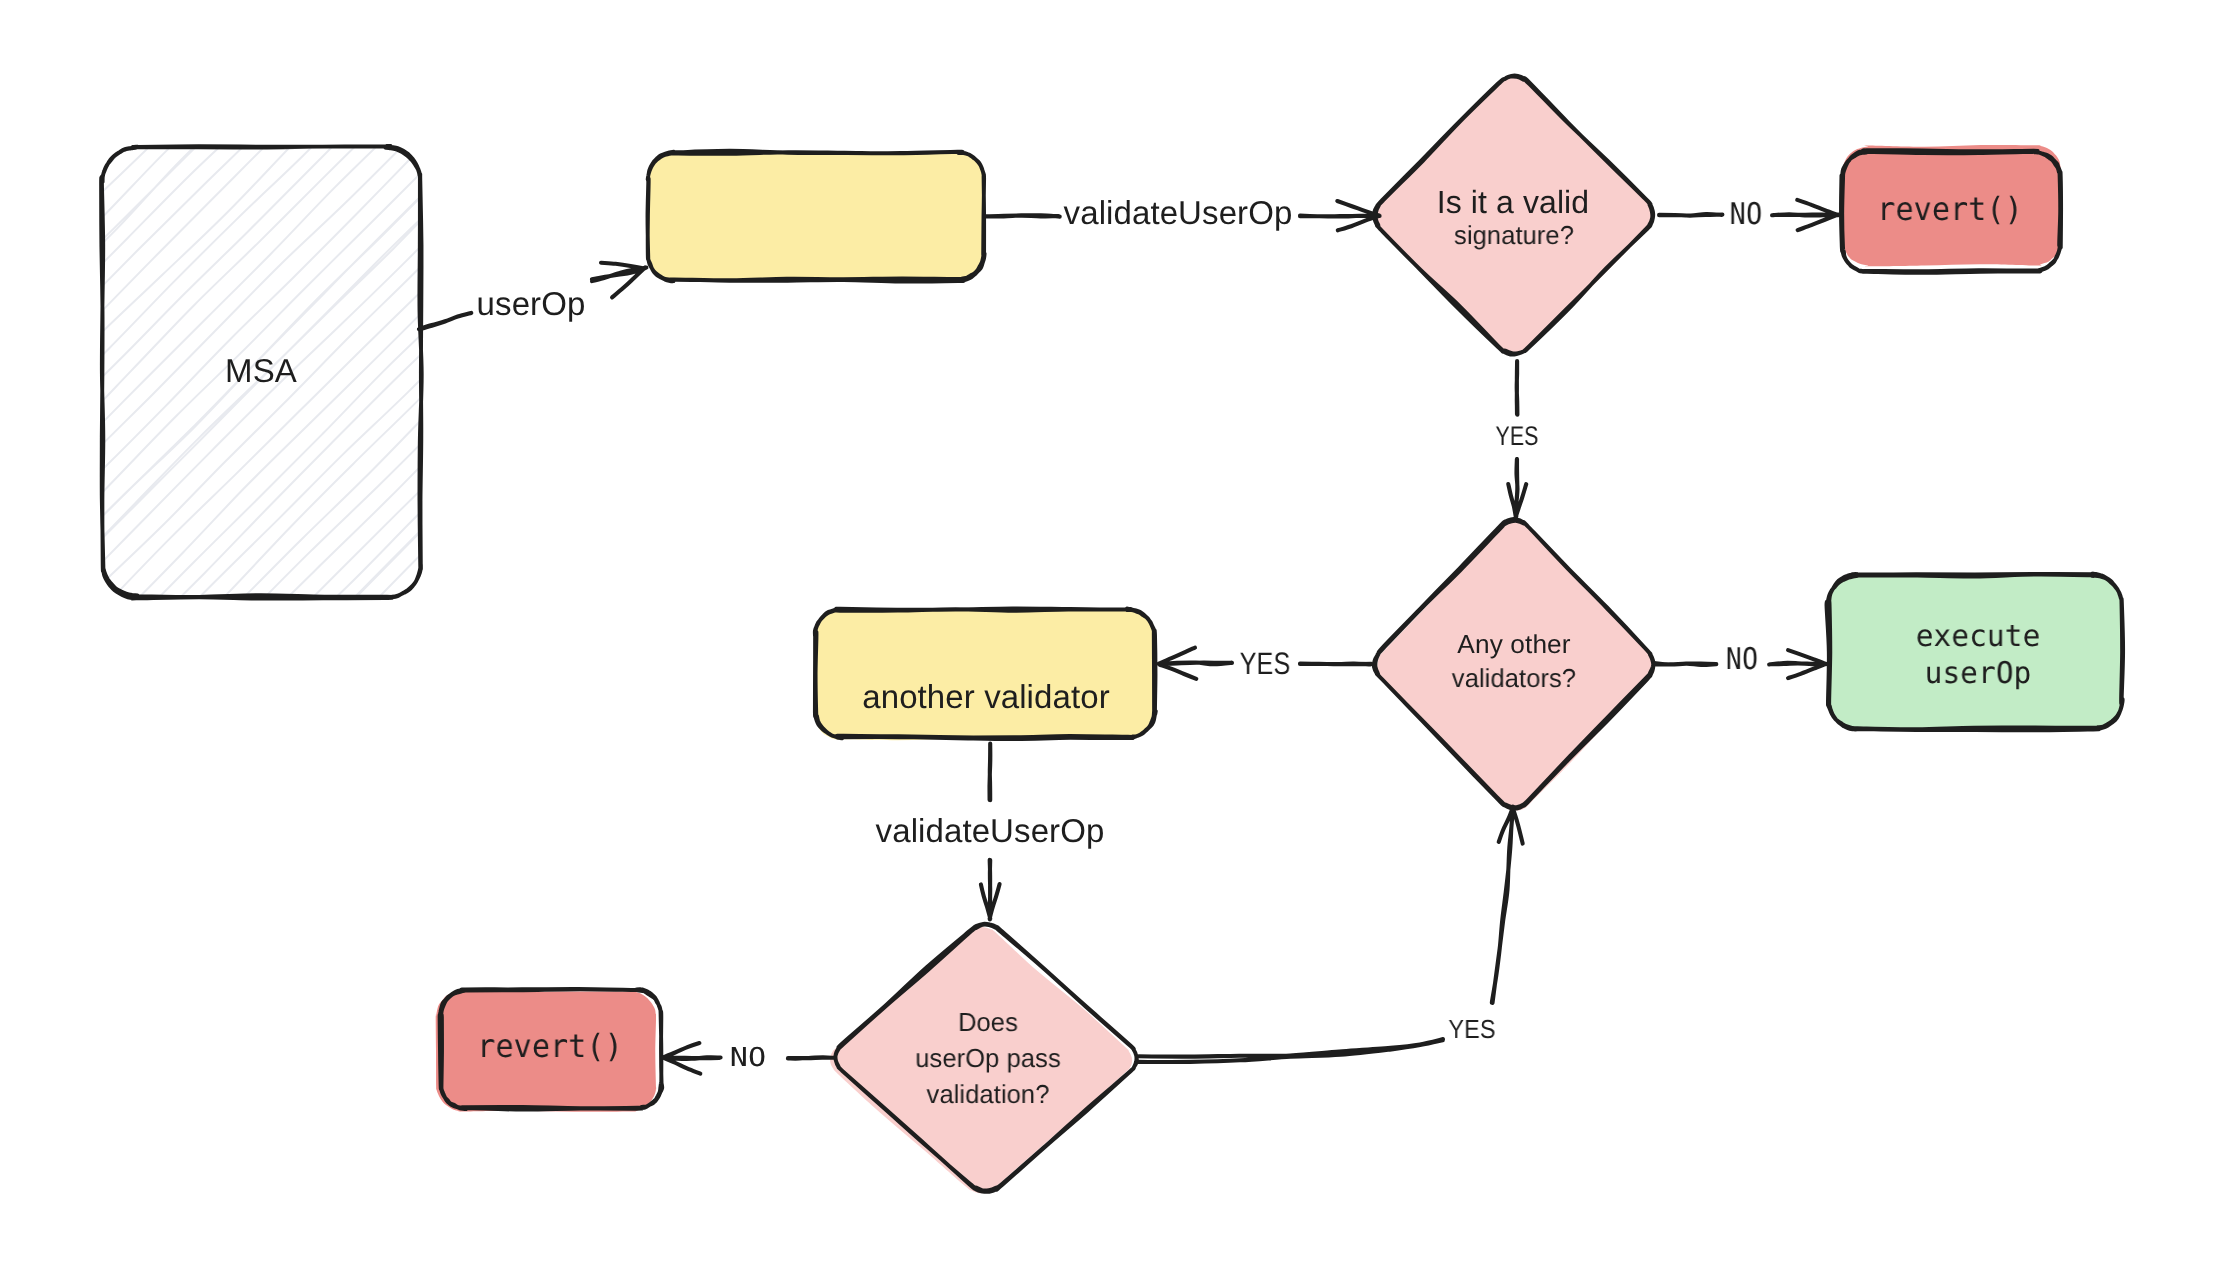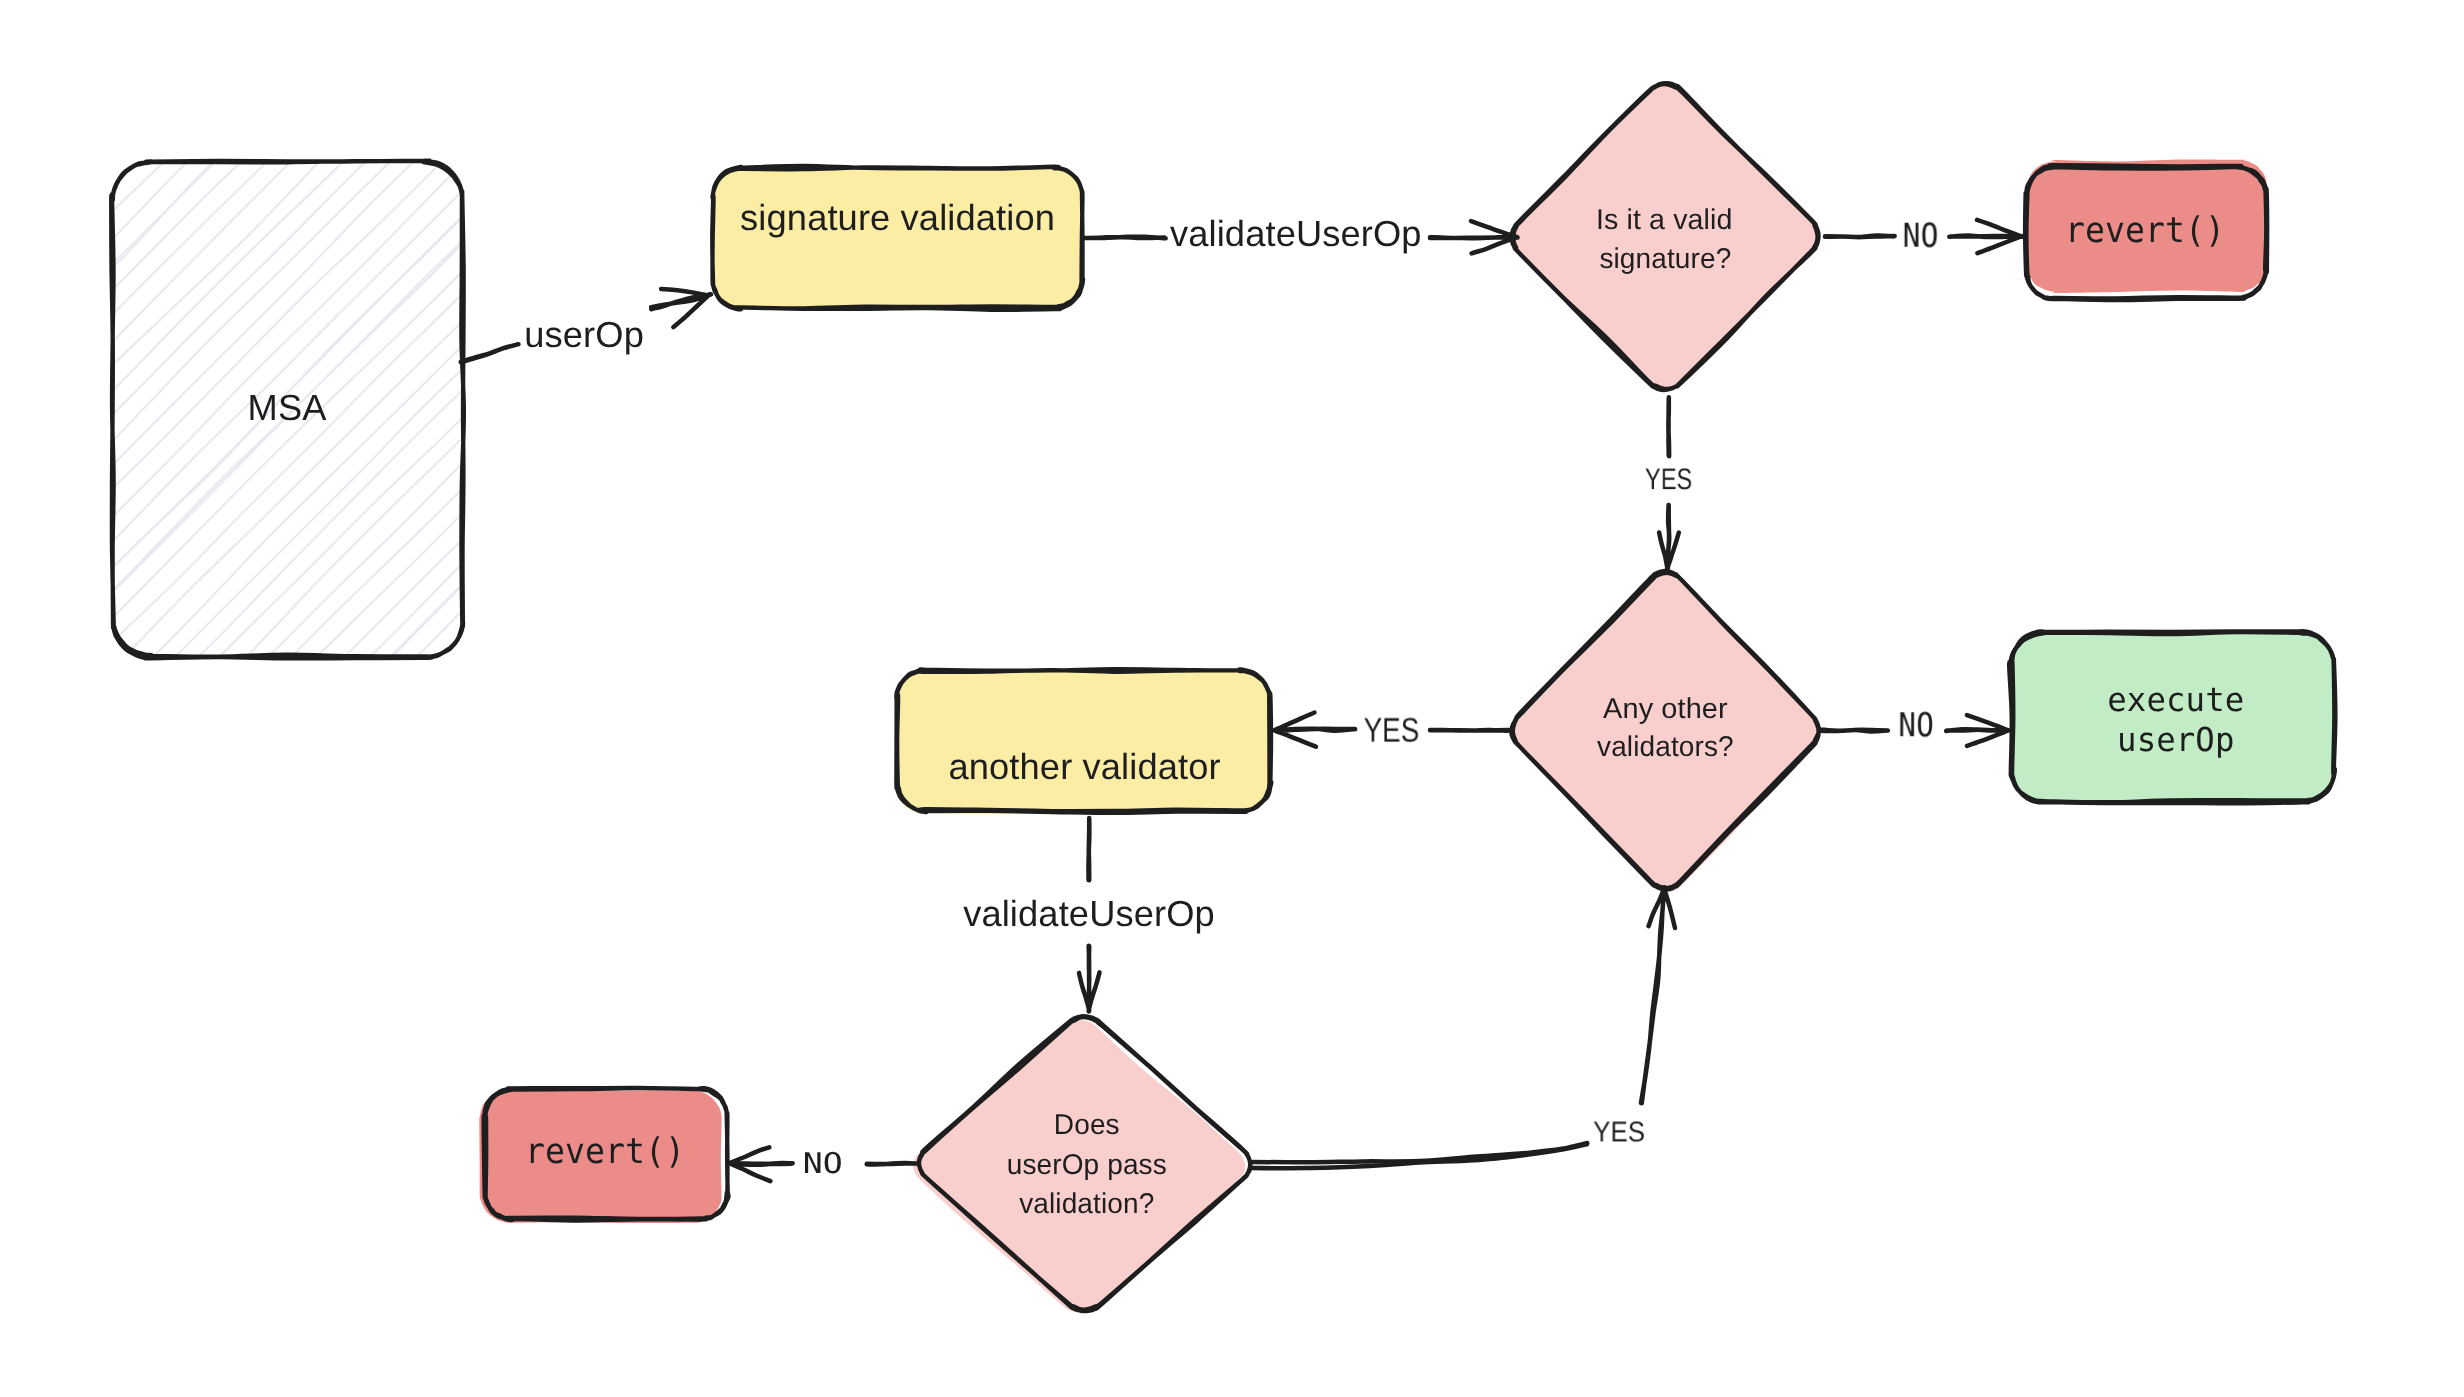--- a/index.html
+++ b/index.html
@@ -81,22 +81,21 @@
   <path class="arrow" d="M1654.7 663.1 C1657.3 663.3 1665.3 664.4 1670.6 664.5 C1675.9 664.6 1681.7 663.6 1686.8 663.7 C1691.8 663.8 1696.2 664.8 1701.1 664.9 C1706.0 665.0 1713.5 664.3 1716.0 664.2 M1655.3 664.4 C1657.8 664.4 1665.1 664.6 1670.2 664.4 C1675.3 664.3 1681.0 663.7 1686.1 663.6 C1691.2 663.4 1695.7 663.5 1700.8 663.6 C1705.8 663.7 1713.7 664.0 1716.3 664.1" stroke="#1e1e1e"></path>
   <path class="arrow" d="M1769.2 664.5 C1771.6 664.3 1778.7 663.2 1783.5 663.0 C1788.2 662.7 1792.9 663.0 1797.8 663.2 C1802.6 663.3 1808.0 663.7 1812.7 663.9 C1817.3 664.1 1823.7 664.1 1825.9 664.1 M1769.8 664.2 C1772.2 664.2 1779.3 664.1 1784.0 664.0 C1788.6 663.9 1793.2 663.5 1797.9 663.5 C1802.6 663.6 1807.4 664.0 1812.1 664.1 C1816.8 664.2 1823.9 664.1 1826.2 664.1 M1788.1 678.1 C1790.2 677.4 1796.3 675.4 1800.6 673.8 C1804.9 672.3 1809.6 670.4 1813.7 668.7 C1817.9 667.1 1823.7 664.7 1825.7 663.9 M1788.1 650.1 C1790.2 650.8 1796.8 653.1 1801.0 654.6 C1805.2 656.1 1809.2 657.6 1813.3 659.1 C1817.4 660.7 1823.6 663.1 1825.6 664.0" stroke="#1e1e1e"></path>
   <path class="arrow" d="M990.2 743.6 C990.2 746.0 990.4 753.5 990.3 758.2 C990.3 762.9 990.1 767.3 989.9 772.0 C989.8 776.6 989.6 781.5 989.5 786.1 C989.5 790.8 989.6 797.6 989.6 799.9 M990.2 743.9 C990.2 746.2 990.2 753.2 990.1 757.9 C990.1 762.6 989.8 767.4 989.8 772.1 C989.8 776.8 990.1 781.3 990.1 786.0 C990.2 790.7 990.2 797.8 990.2 800.2" stroke="#1e1e1e"></path>
   <path class="arrow" d="M989.7 859.7 C989.7 862.2 990.1 870.0 990.1 874.8 C990.2 879.6 990.1 883.8 990.1 888.6 C990.1 893.5 990.1 898.7 990.1 903.9 C990.1 909.0 989.9 916.9 989.9 919.5 M990.2 860.1 C990.2 862.5 989.9 869.6 989.9 874.4 C989.9 879.2 990.1 884.1 990.2 889.0 C990.2 893.9 990.0 898.9 990.0 903.9 C989.9 908.9 990.0 916.5 990.0 919.0 M980.9 884.4 C981.3 886.3 982.7 892.3 983.7 896.1 C984.7 899.8 986.0 903.2 987.1 907.0 C988.2 910.7 989.7 916.6 990.3 918.6 M999.6 884.0 C999.1 885.9 997.6 891.6 996.4 895.5 C995.3 899.4 993.8 903.4 992.7 907.2 C991.5 911.1 990.1 916.8 989.6 918.8" stroke="#1e1e1e"></path>
   <path class="arrow" d="M833.5 1057.8 C831.7 1057.7 826.8 1057.3 823.0 1057.3 C819.2 1057.3 814.9 1057.5 811.0 1057.7 C807.1 1057.9 803.5 1058.4 799.7 1058.5 C795.8 1058.7 789.9 1058.5 787.9 1058.5 M834.1 1057.7 C832.1 1057.8 826.0 1057.8 822.2 1057.8 C818.3 1057.9 814.7 1058.0 810.9 1058.1 C807.1 1058.1 803.1 1058.1 799.3 1058.1 C795.5 1058.1 789.9 1058.0 788.0 1058.0" stroke="#1e1e1e"></path>
   <path class="arrow" d="M720.6 1057.5 C718.3 1057.5 711.7 1057.1 706.9 1057.4 C702.0 1057.6 696.5 1058.6 691.5 1058.8 C686.6 1059.0 682.0 1058.9 677.2 1058.6 C672.5 1058.4 665.4 1057.5 663.0 1057.3 M719.4 1058.0 C717.2 1058.0 710.7 1058.1 706.2 1058.1 C701.6 1058.1 696.7 1058.1 692.0 1058.0 C687.2 1057.9 682.5 1057.8 677.7 1057.7 C673.0 1057.7 665.6 1057.8 663.2 1057.8 M699.4 1043.0 C697.4 1043.6 691.5 1045.5 687.4 1047.1 C683.4 1048.7 679.3 1050.8 675.2 1052.5 C671.0 1054.3 664.7 1056.7 662.7 1057.5 M700.3 1073.7 C698.1 1072.8 691.1 1070.2 687.0 1068.4 C682.9 1066.7 679.6 1064.8 675.6 1063.0 C671.6 1061.2 665.2 1058.4 663.1 1057.5" stroke="#1e1e1e"></path>
   <path class="arrow" d="M1137.9 1061.9 C1146.6 1061.9 1173.2 1062.1 1190.2 1061.9 C1207.2 1061.6 1223.2 1061.2 1239.9 1060.3 C1256.6 1059.5 1273.6 1057.8 1290.3 1056.8 C1307.1 1055.9 1323.9 1056.0 1340.5 1054.8 C1357.0 1053.6 1376.5 1051.2 1389.7 1049.6 C1403.0 1047.9 1411.3 1046.6 1420.1 1045.0 C1429.0 1043.4 1439.0 1041.0 1442.7 1040.2 M1138.7 1056.3 C1147.1 1056.4 1172.7 1056.7 1189.5 1056.6 C1206.3 1056.5 1222.5 1056.0 1239.3 1055.8 C1256.1 1055.6 1273.5 1056.2 1290.1 1055.5 C1306.8 1054.8 1322.5 1052.9 1339.3 1051.6 C1356.0 1050.4 1377.1 1049.1 1390.6 1047.9 C1404.0 1046.6 1411.3 1045.8 1420.0 1044.4 C1428.7 1042.9 1439.1 1040.0 1443.0 1039.1" stroke="#1e1e1e"></path>
   <path class="arrow" d="M1492.5 1003.0 C1493.1 998.2 1495.0 983.6 1496.2 974.5 C1497.4 965.4 1498.5 957.3 1499.7 948.3 C1500.8 939.4 1501.9 930.3 1503.1 921.0 C1504.4 911.7 1506.4 901.0 1507.2 892.6 C1508.1 884.2 1508.0 878.0 1508.3 870.6 C1508.7 863.3 1508.8 855.7 1509.3 848.5 C1509.8 841.2 1510.8 834.3 1511.4 827.3 C1512.0 820.3 1512.6 809.9 1512.9 806.5 M1491.8 1002.7 C1492.5 998.3 1494.8 985.3 1496.2 976.1 C1497.5 967.0 1498.8 957.1 1499.8 947.7 C1500.8 938.3 1501.3 928.9 1502.3 919.7 C1503.3 910.5 1504.7 900.7 1505.7 892.4 C1506.7 884.1 1507.5 877.5 1508.3 870.0 C1509.0 862.6 1509.8 854.9 1510.3 847.7 C1510.9 840.6 1510.9 833.9 1511.4 827.2 C1511.9 820.4 1512.8 810.6 1513.1 807.3 M1522.7 843.6 C1522.1 841.4 1520.6 834.8 1519.6 830.9 C1518.6 826.9 1517.7 823.8 1516.6 819.9 C1515.4 815.9 1513.3 809.4 1512.6 807.3 M1498.7 841.9 C1499.5 839.9 1501.3 834.1 1503.0 830.2 C1504.6 826.3 1506.9 822.4 1508.5 818.6 C1510.2 814.8 1512.1 809.4 1512.8 807.5" stroke="#1e1e1e"></path>
 </svg>
 <div class="lbl sans" style="left:-39px;top:354px;width:600px;font-size:33px">MSA</div>
-<div class="lbl sans" style="left:516px;top:181px;width:600px;font-size:33px">signature validation</div>
-<div class="lbl sans" style="left:1213px;top:186px;width:600px;font-size:26px">Is it a valid</div>
+<div class="lbl sans" style="left:1213px;top:186px;width:600px;font-size:32px">Is it a valid</div>
 <div class="lbl sans" style="left:1214px;top:222px;width:600px;font-size:26px;transform:scaleX(0.98)">signature?</div>
 <div class="lbl mono" style="left:1650px;top:193px;width:600px;font-size:32px;transform:scaleX(0.94)">revert()</div>
 <div class="lbl sans" style="left:231px;top:287px;width:600px;font-size:33px">userOp</div>
 <div class="lbl sans" style="left:878px;top:196px;width:600px;font-size:33px">validateUserOp</div>
 <div class="lbl mono" style="left:1446px;top:200px;width:600px;font-size:30px;transform:scaleX(0.9)">NO</div>
 <div class="lbl sans" style="left:1217px;top:423px;width:600px;font-size:27px;transform:scaleX(0.79)">YES</div>
 <div class="lbl sans" style="left:1214px;top:631px;width:600px;font-size:26px;transform:scaleX(1.01)">Any other</div>
 <div class="lbl sans" style="left:1214px;top:665px;width:600px;font-size:26px;transform:scaleX(0.98)">validators?</div>
 <div class="lbl sans" style="left:686px;top:680px;width:600px;font-size:33px">another validator</div>
 <div class="lbl mono" style="left:1678px;top:622px;width:600px;font-size:30px;transform:scaleX(0.98)">execute</div>

